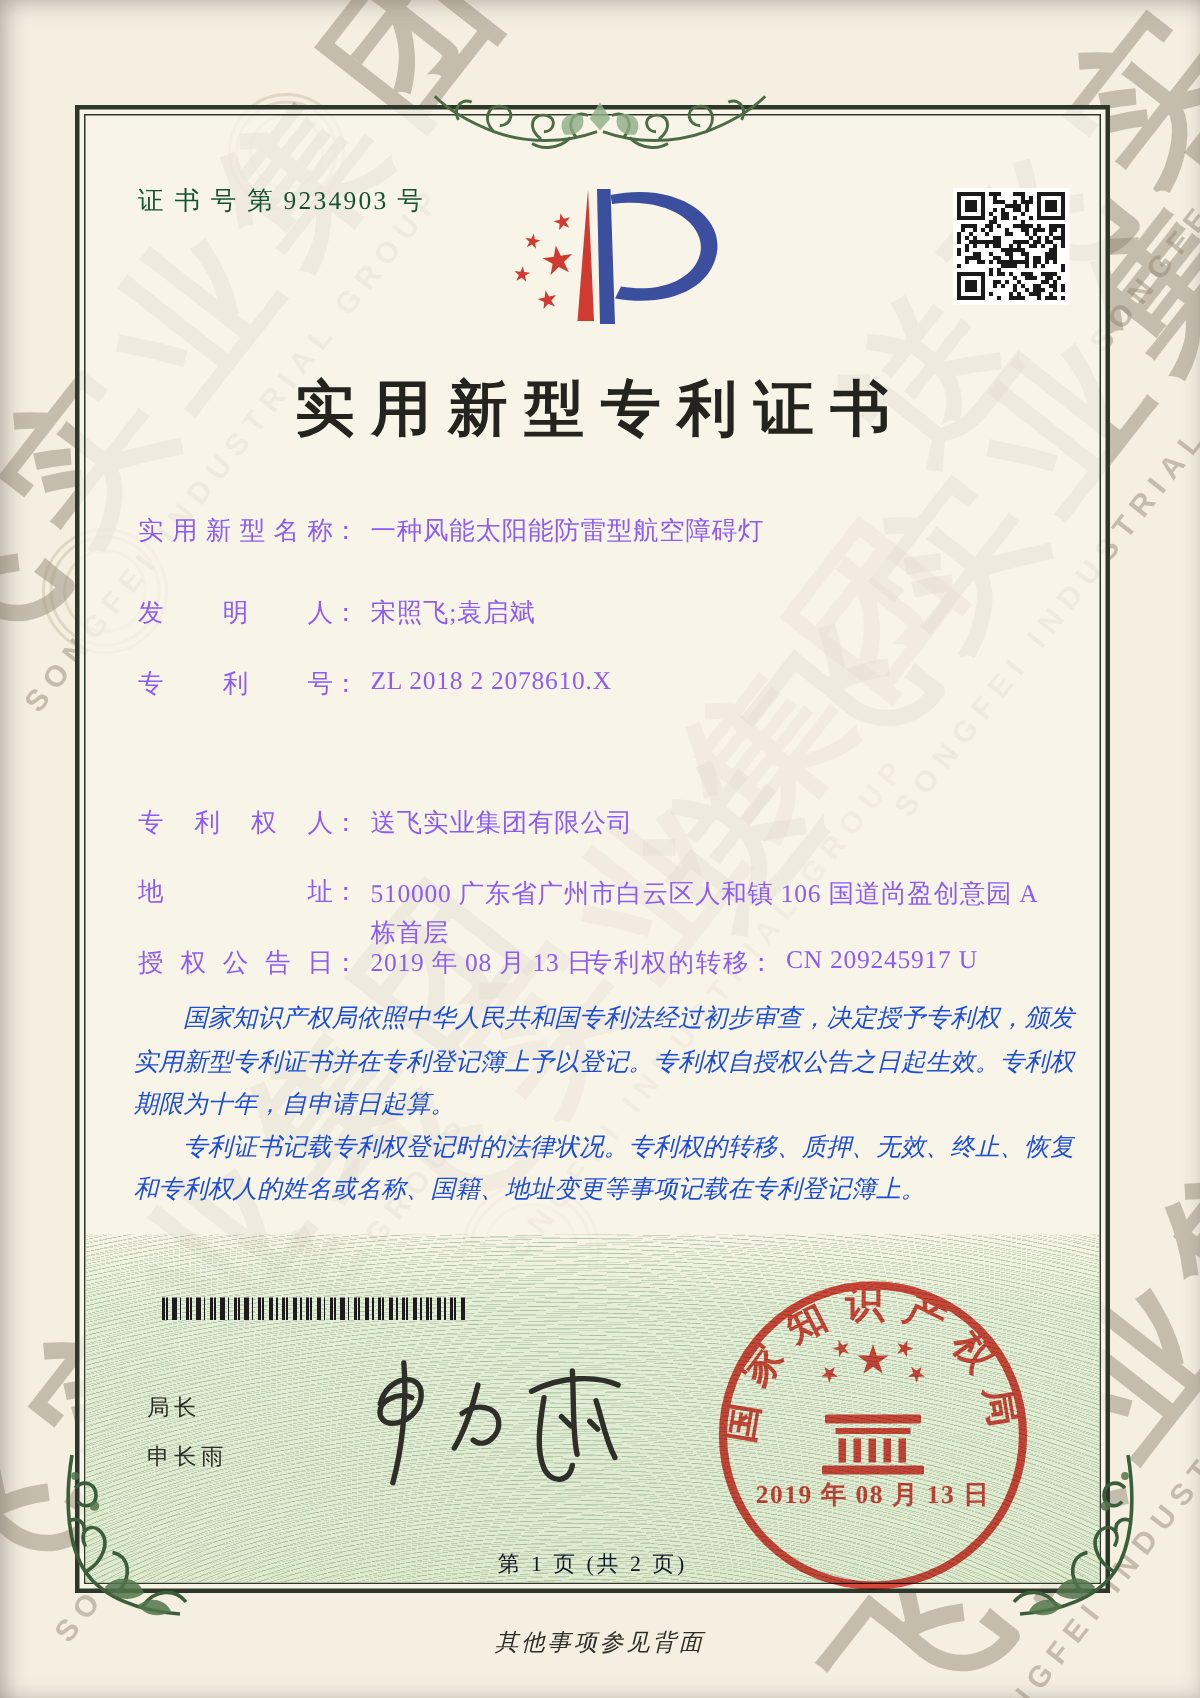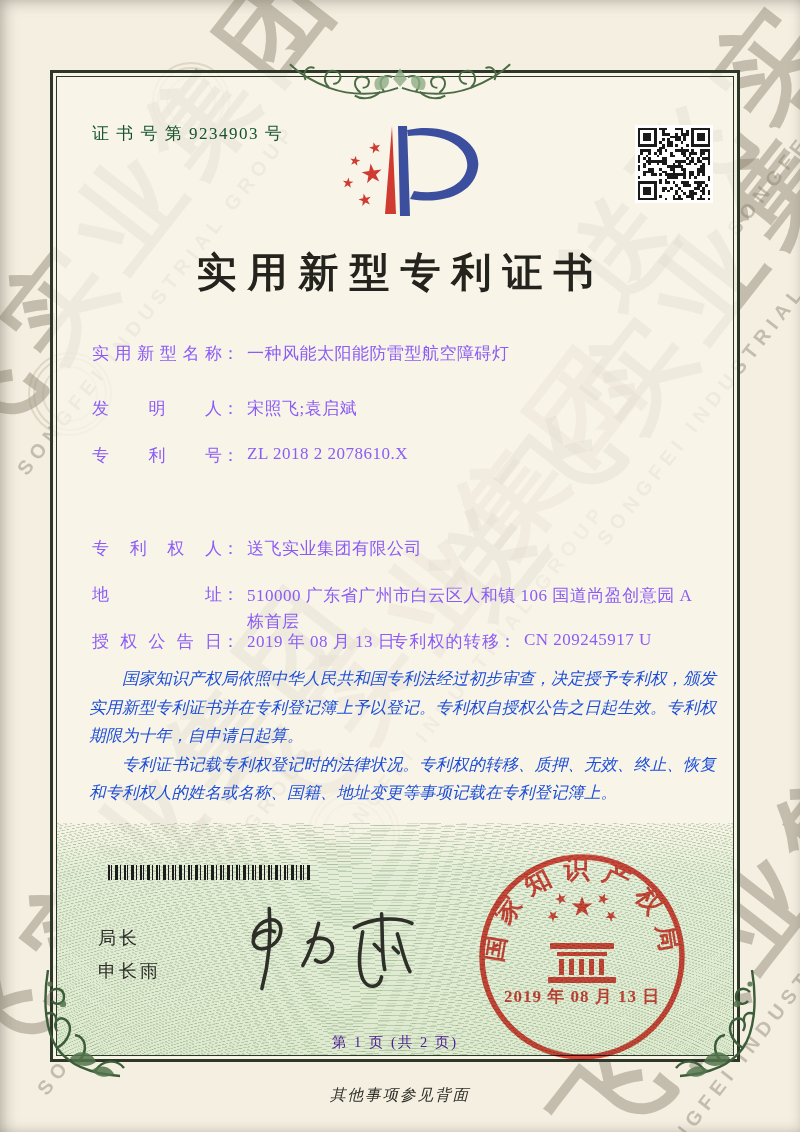--- a/index.html
+++ b/index.html
@@ -41,25 +41,25 @@
   .grant2 { position:absolute; left:299px; top:0; white-space:nowrap; }
   .flabel.narrow { width:108px; }
 
   
   .paras { position:absolute; left:36px; top:592px; width:628px; font-size:16.5px; line-height:28.5px; font-style:italic; color:#1d4ed8; }
   .paras p { text-indent:2em; }
 
   
   .barcode { position:absolute; left:55px; top:792px; width:202px; height:15px;
     background:repeating-linear-gradient(90deg,#1c1c1c 0 2px,transparent 2px 3px,#1c1c1c 3px 4px,transparent 4px 7px,#1c1c1c 7px 10px,transparent 10px 12px,#1c1c1c 12px 13px,transparent 13px 16px); }
-  .director { position:absolute; left:45px; top:849px; font-family:"Liberation Sans","DejaVu Sans",sans-serif; font-size:18px; line-height:33px; color:#2c2c28; letter-spacing:3px; }
+  .director { position:absolute; left:45px; top:849px; font-family:"Liberation Sans","DejaVu Sans",sans-serif; font-size:15px; line-height:33px; color:#2c2c28; letter-spacing:3px; }
   .sig { position:absolute; left:169px; top:827px; width:210px; height:95px; }
   .seal { position:absolute; left:423px; top:778px; width:212px; height:212px; mix-blend-mode:multiply; opacity:.92; }
   .seal-date { position:absolute; left:0; right:0; top:134px; text-align:center; color:#d8382f; font-size:17px; font-weight:700; letter-spacing:1px; white-space:nowrap; }
-  .pageinfo { position:absolute; left:0; right:0; top:960px; text-align:center; font-size:14.5px; color:#4c1d95; letter-spacing:2px; }
+  .pageinfo { position:absolute; left:0; right:0; top:960px; text-align:center; font-size:14.5px; color:#0f172a; letter-spacing:2px; }
   .backnote { position:absolute; left:0; right:0; top:1085px; text-align:center; font-size:15.5px; font-style:italic; color:#2e2d26; letter-spacing:2px; z-index:2; }
 
   
   .orn-top { position:absolute; left:282px; top:52px; width:236px; height:50px; z-index:3; }
   .orn-corner { position:absolute; width:88px; height:112px; z-index:3; }
   .orn-bl { left:40px; top:970px; }
   .orn-br { left:672px; top:970px; transform:scaleX(-1); }
 
   .photo-edge { position:absolute; inset:0; z-index:6; pointer-events:none;
     box-shadow:inset 10px 8px 16px -8px rgba(105,100,90,.55), inset -6px -8px 14px -9px rgba(105,100,90,.4); }

